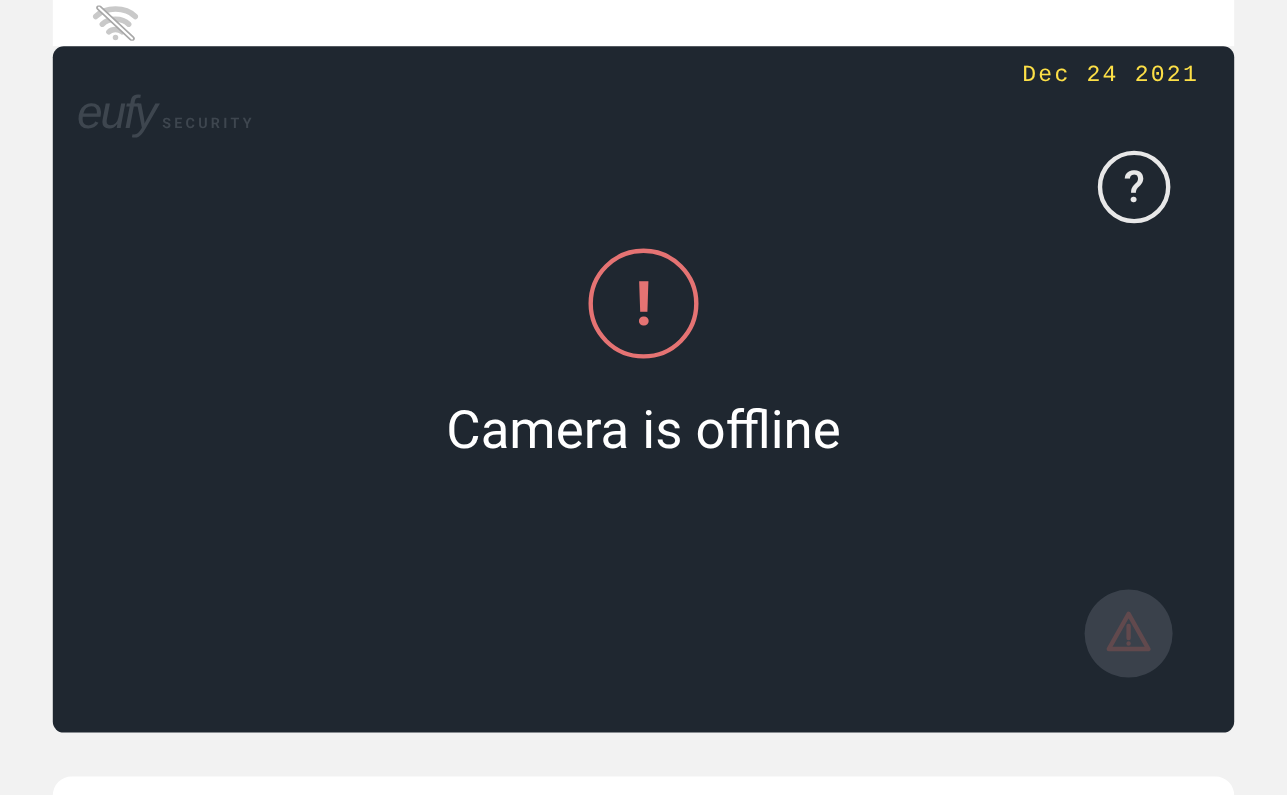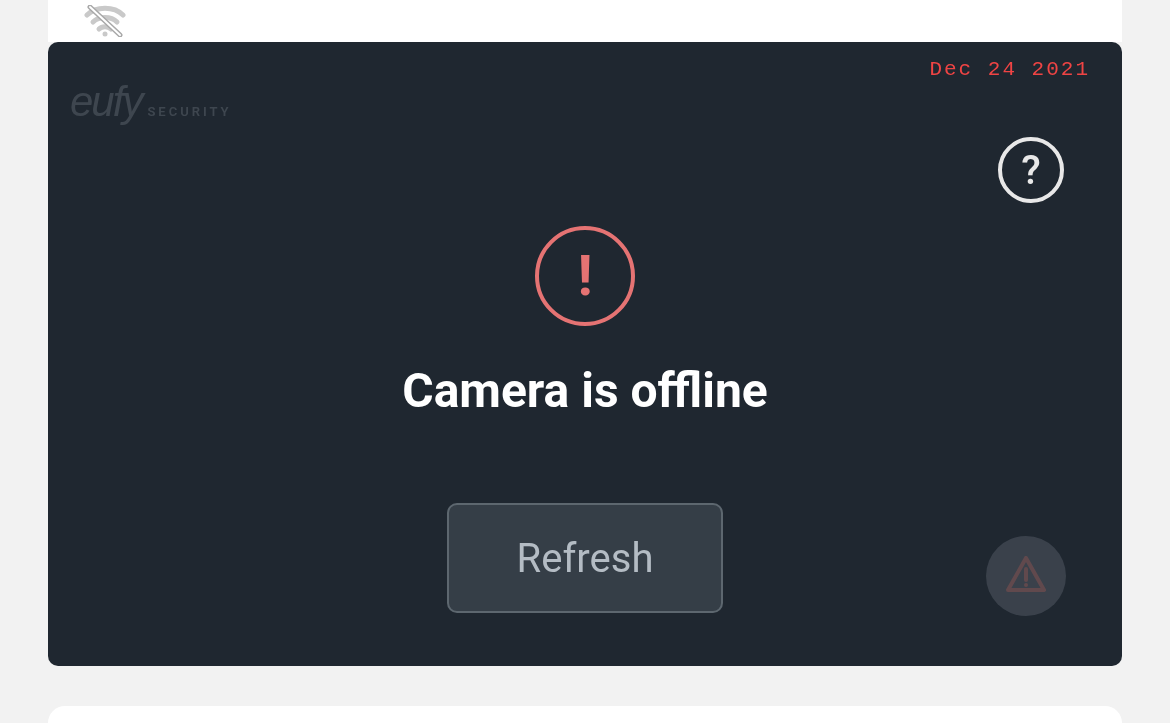--- a/index.html
+++ b/index.html
@@ -56,21 +56,21 @@
       font-weight: 600;
       text-transform: uppercase;
       text-align: right;
     }
     .timestamp {
       position: absolute;
       top: 16px;
       right: 32px;
       display: flex;
       gap: 22px;
-      color: #ef4444;
+      color: #fde047;
       font-family: "Courier New", monospace;
       font-size: 21px;
       letter-spacing: 2px;
       justify-content: space-between;
     }
     .help-btn {
       position: absolute;
       top: 95px;
       right: 58px;
       width: 66px;
@@ -104,22 +104,22 @@
       margin-bottom: 36px;
     }
     .alert-circle .exmark {
       color: #e57373;
       font-size: 56px;
       font-weight: 700;
     }
     .status-text {
       color: #ffffff;
       font-size: 48px;
-      font-weight: 700;
-      margin-bottom: 84px;
+      font-weight: 400;
+      margin-bottom: 44px;
     }
     .refresh-btn {
       width: 276px;
       height: 110px;
       border-radius: 10px;
       background: rgba(120,130,140,0.25);
       border: 2px solid rgba(170,180,190,0.35);
       display: flex;
       align-items: center;
       justify-content: center;
@@ -184,23 +184,20 @@
 
     <div class="help-btn">
       <span>?</span>
     </div>
 
     <div class="center-content">
       <div class="alert-circle">
         <span class="exmark">!</span>
       </div>
       <div class="status-text">Camera is offline</div>
-      <div class="refresh-btn">
-        <span>Refresh</span>
-      </div>
     </div>
 
     <div class="corner-alert">
       <span>
         <svg width="44" height="44" viewBox="0 0 44 44">
           <path d="M22 6 L40 38 L4 38 Z" fill="none" stroke="#7b4f4f" stroke-width="4" stroke-linejoin="round"></path>
           <line x1="22" y1="17" x2="22" y2="28" stroke="#7b4f4f" stroke-width="4" stroke-linecap="round"></line>
           <circle cx="22" cy="33" r="2" fill="#7b4f4f"></circle>
         </svg>
       </span>

